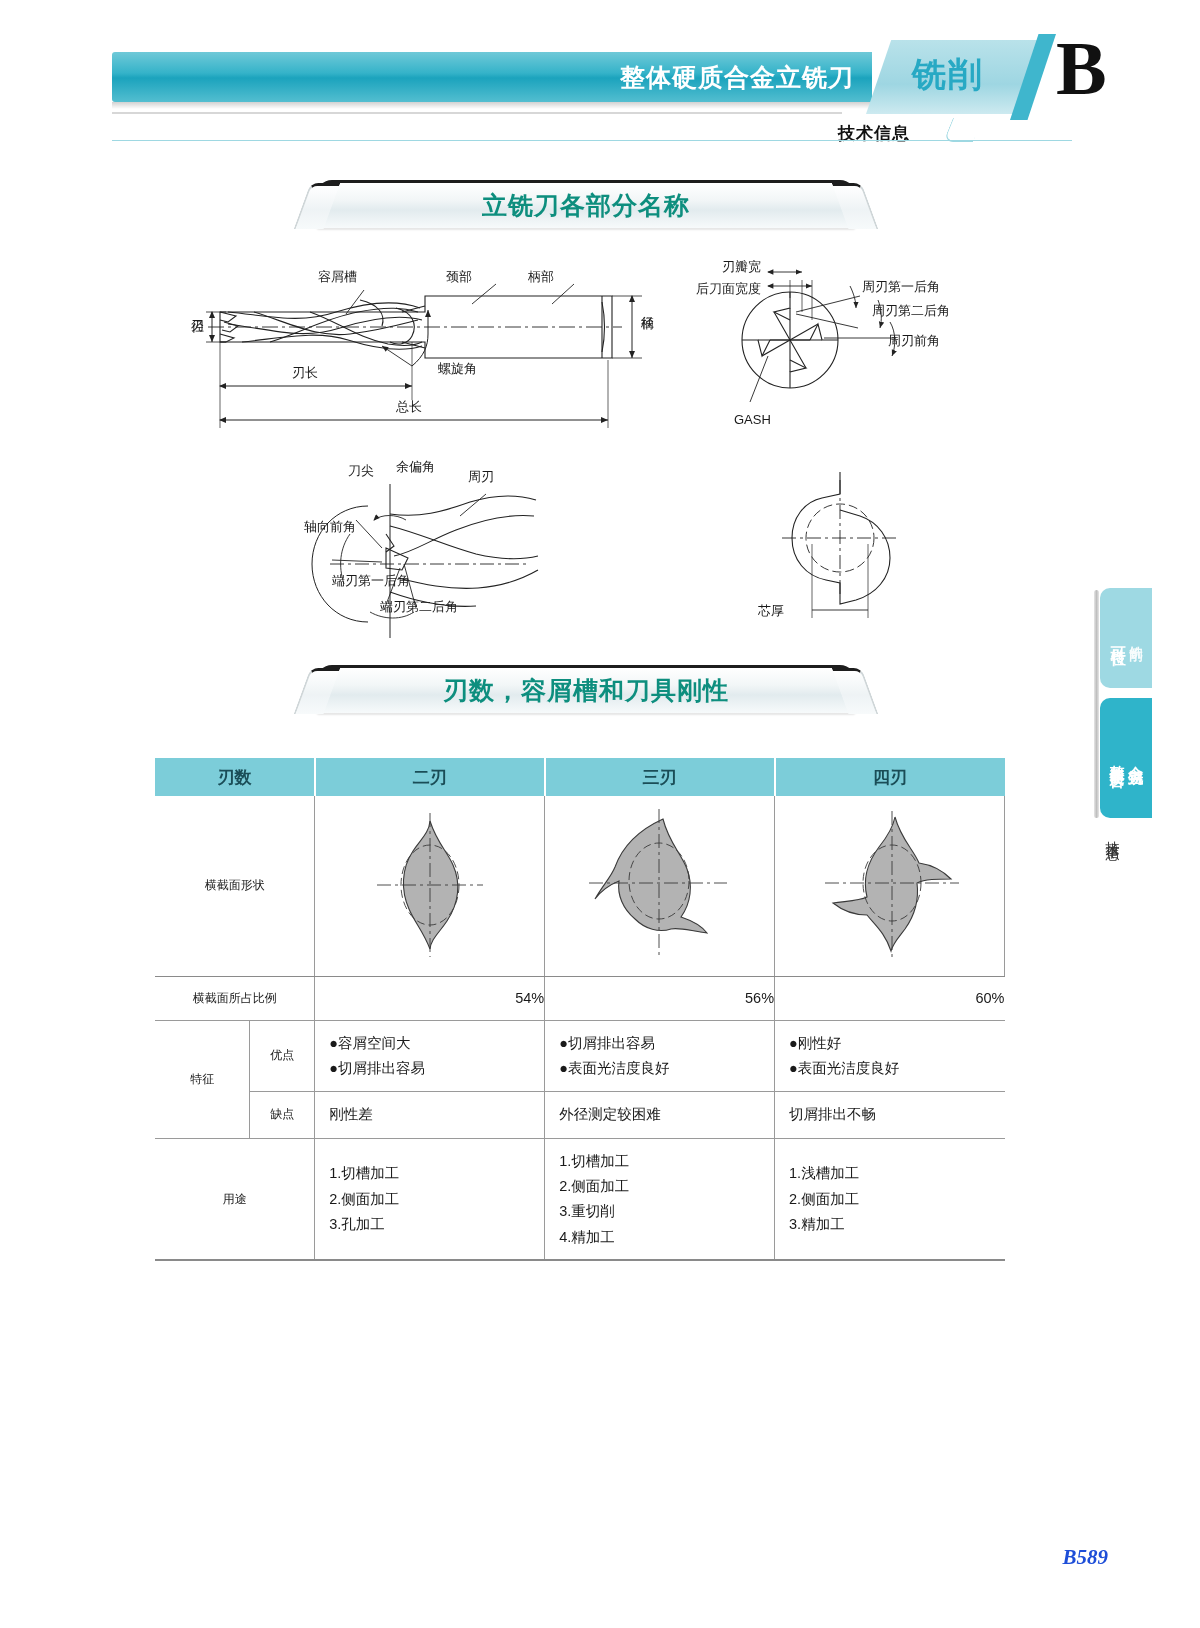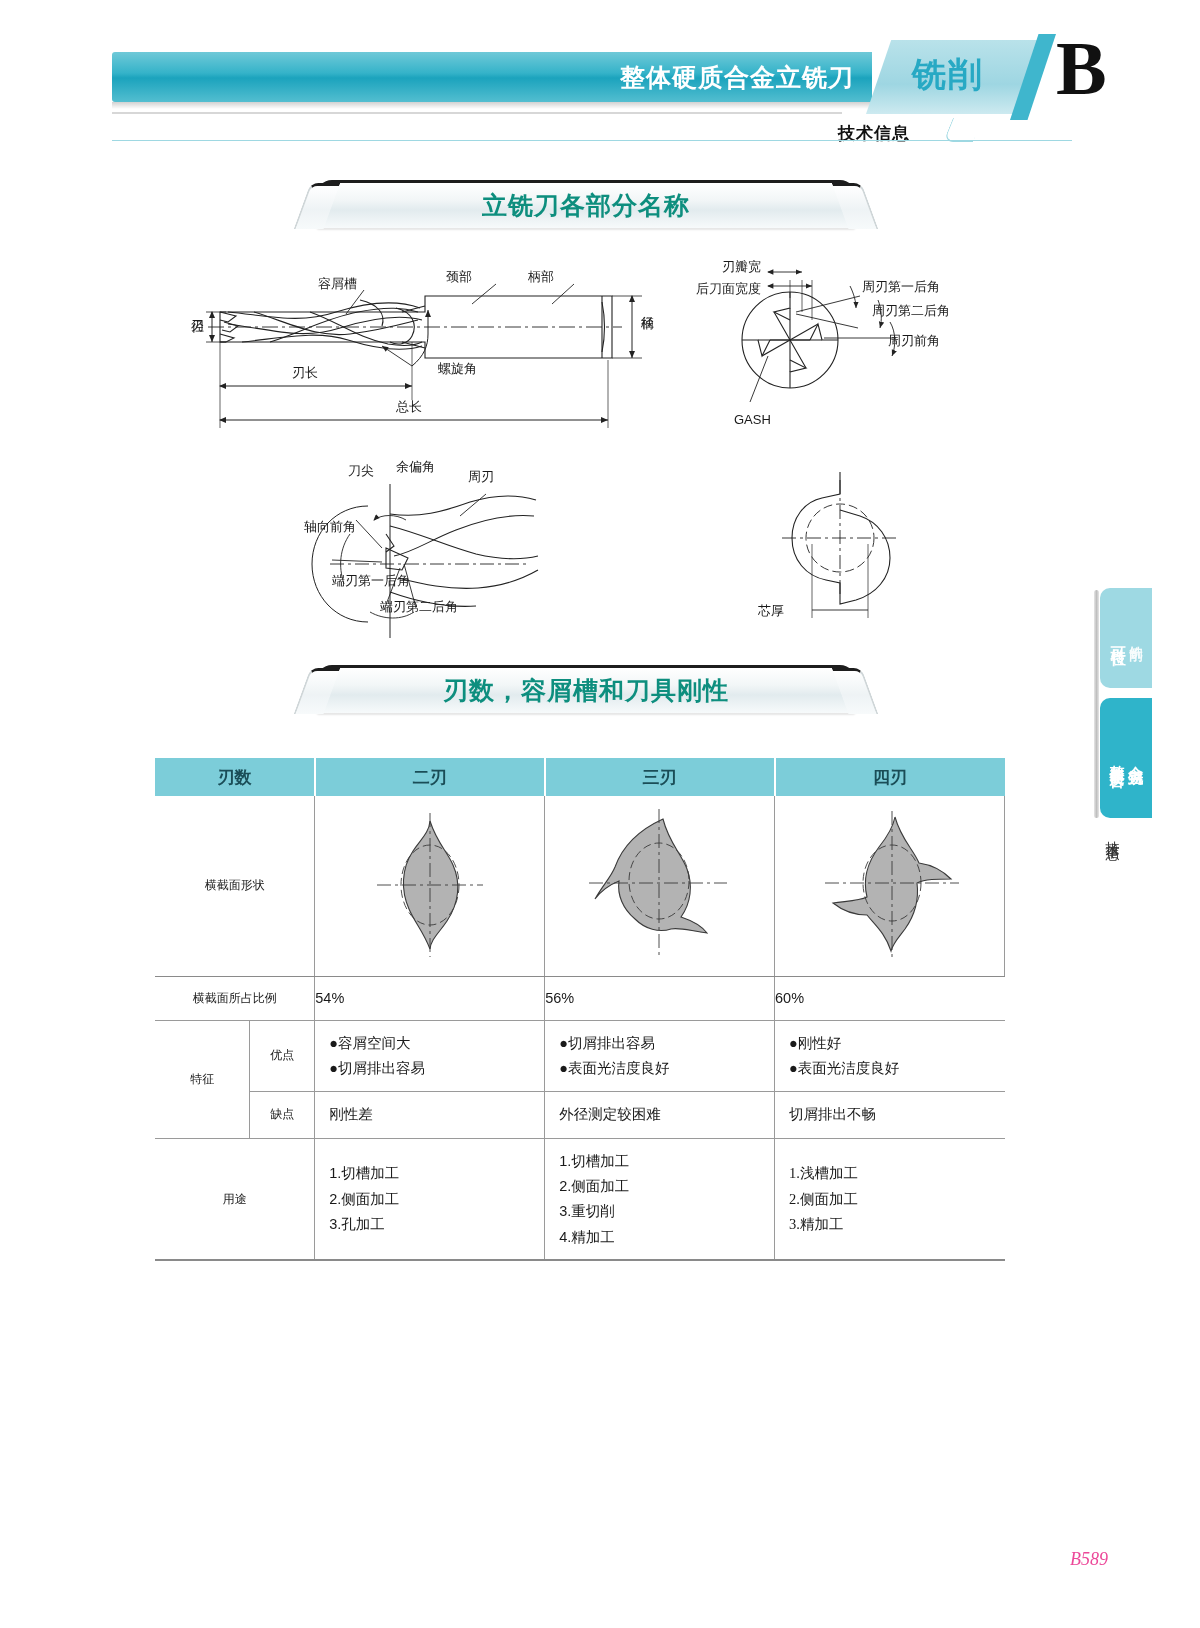--- a/index.html
+++ b/index.html
@@ -93,21 +93,21 @@
   
   .tbl { position: absolute; left: 155px; top: 758px; width: 850px; }
   table { border-collapse: collapse; width: 850px; }
   th {
     background: #7ccdd9; color: #1a4d57; font-size: 17px; font-weight: bold;
     height: 38px; border-right: 2px solid #ffffff; text-align: center;
   }
   th:last-child { border-right: none; }
   td { border: 1px solid #9a9a9a; font-size: 14.5px; color: #1a1a1a; vertical-align: middle; }
   .c-label { text-align: center; font-size: 12px; }
-  .c-center { text-align: left; }
+  .c-center { text-align: right; }
   .c-list { padding: 10px 14px; line-height: 1.75; }
   .bullet { display: block; }
   .shape-cell { height: 180px; text-align: center; }
   .sh-row td { border-top: none; border-bottom: 1px solid #8a8a8a; }
 
   
   .side-tabs { position: absolute; left: 1090px; top: 588px; width: 70px; height: 300px; }
   .side-rail { position: absolute; left: 4px; top: 2px; width: 5px; height: 228px;
     background: linear-gradient(to right, #e6e6e6, #bfbfbf, #e6e6e6); border-radius: 3px; }
   .side-tab {
@@ -123,21 +123,21 @@
   .side-tab-b { top: 110px; height: 120px; background: #2fb4ca; }
   .side-note {
     position: absolute; left: 14px; top: 242px;
     writing-mode: vertical-rl; color: #333; font-size: 14px; letter-spacing: 2px;
   }
 
   
   .footer {
     position: absolute; right: 92px; bottom: 58px;
     font-family: "Liberation Serif", "DejaVu Serif", serif;
-    font-size: 18px; font-style: italic; font-weight: normal; color: #ec4899;
+    font-size: 21px; font-style: italic; font-weight: bold; color: #1d4ed8;
   }
 </style>
 </head>
 <body>
 
 <div class="page">
 
   <div class="header">
     <div class="hdr-bar">
       <div class="hdr-bar-title">整体硬质合金立铣刀</div>
@@ -295,21 +295,21 @@
           <path d="M42,80 L158,80" stroke-dasharray="14,4,3,4" stroke-width="0.9"></path>
 
           <path d="M72,86 L72,160" stroke-width="0.7"></path>
           <path d="M128,86 L128,160" stroke-width="0.7"></path>
           <path d="M72,152 L128,152" stroke-width="0.9"></path>
         </g>
       </g>
     </svg>
 
     
-    <span class="dlabel" style="left:168px; top:25px;">容屑槽</span>
+    <span class="dlabel" style="left:168px; top:18px;">容屑槽</span>
     <span class="dlabel" style="left:296px; top:18px;">颈部</span>
     <span class="dlabel" style="left:378px; top:18px;">柄部</span>
     <span class="dlabel vert" style="left:38px; top:60px;">刃径</span>
     <span class="dlabel vert" style="left:488px; top:56px;">柄径</span>
     <span class="dlabel" style="left:142px; top:114px;">刃长</span>
     <span class="dlabel" style="left:246px; top:148px;">总长</span>
     <span class="dlabel" style="left:288px; top:110px;">螺旋角</span>
 
     <span class="dlabel" style="left:572px; top:8px;">刃瓣宽</span>
     <span class="dlabel" style="left:546px; top:30px;">后刀面宽度</span>
@@ -433,21 +433,21 @@
             <span class="bullet">1.切槽加工</span>
             <span class="bullet">2.侧面加工</span>
             <span class="bullet">3.孔加工</span>
           </td>
           <td class="c-list" style="border-bottom:none;">
             <span class="bullet">1.切槽加工</span>
             <span class="bullet">2.侧面加工</span>
             <span class="bullet">3.重切削</span>
             <span class="bullet">4.精加工</span>
           </td>
-          <td class="c-list" style="border-right:none;border-bottom:none;font-family:Liberation Serif, serif;">
+          <td class="c-list" style="border-right:none;border-bottom:none;">
             <span class="bullet">1.浅槽加工</span>
             <span class="bullet">2.侧面加工</span>
             <span class="bullet">3.精加工</span>
           </td>
         </tr>
       </tbody>
     </table>
     <div style="width:850px;height:2px;background:#8a8a8a;margin-top:-1px;"></div>
   </div>
 

